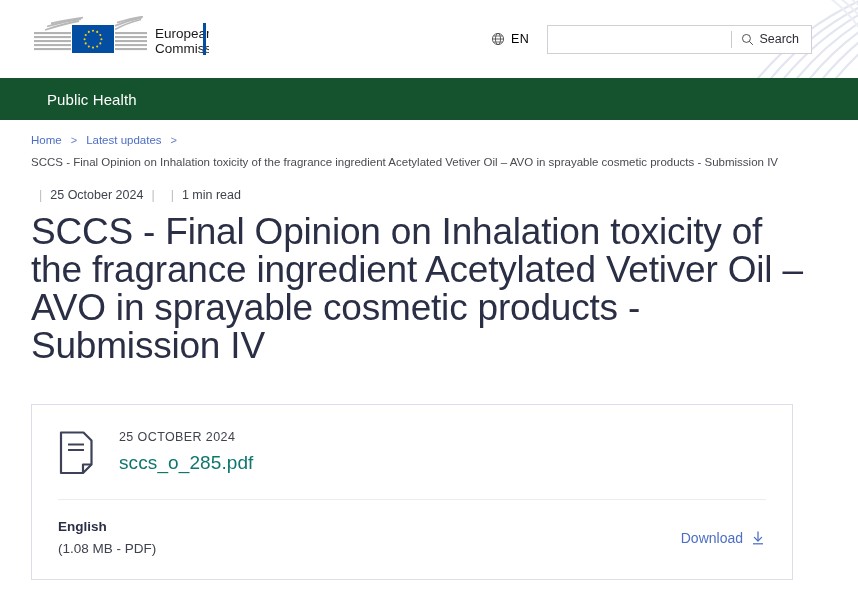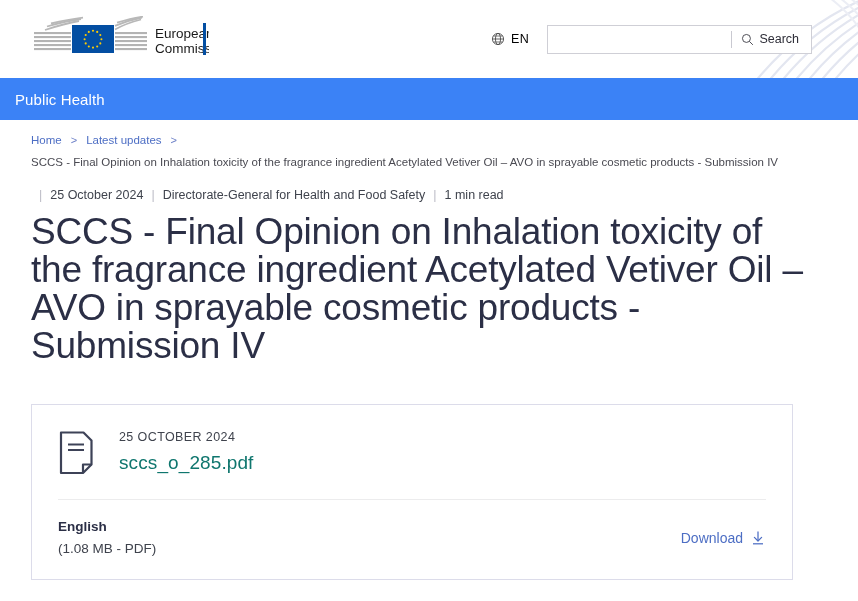--- a/index.html
+++ b/index.html
@@ -104,25 +104,25 @@
     cursor: pointer;
     background: none;
     border: none;
     font-family: "Liberation Sans", sans-serif;
     height: 100%;
     white-space: nowrap;
   }
 
   
   .site-band {
-    background: #3b82f6;
+    background: #14532d;
     height: 42px;
     display: flex;
     align-items: center;
-    padding-left: 15px;
+    padding-left: 47px;
     box-sizing: border-box;
   }
   .site-band-title {
     color: #ffffff;
     font-size: 15px;
     letter-spacing: .1px;
   }
 
   
   .breadcrumb-wrap {
@@ -360,21 +360,20 @@
     <span class="breadcrumb-sep">&gt;</span>
   </div>
   <div class="breadcrumb-current">SCCS - Final Opinion on Inhalation toxicity of the fragrance ingredient Acetylated Vetiver Oil – AVO in sprayable cosmetic products - Submission IV</div>
 </div>
 
 <div class="article">
   <div class="meta-line">
     <span class="meta-sep">|</span>
     <span>25 October 2024</span>
     <span class="meta-sep">|</span>
-    <span>Directorate-General for Health and Food Safety</span>
     <span class="meta-sep">|</span>
     <span>1 min read</span>
   </div>
 
   <h1 class="article-title">SCCS - Final Opinion on Inhalation toxicity of the fragrance ingredient Acetylated Vetiver Oil – AVO in sprayable cosmetic products - Submission IV</h1>
 </div>
 
 <div class="doc-card">
 
   <div class="doc-card-top">

